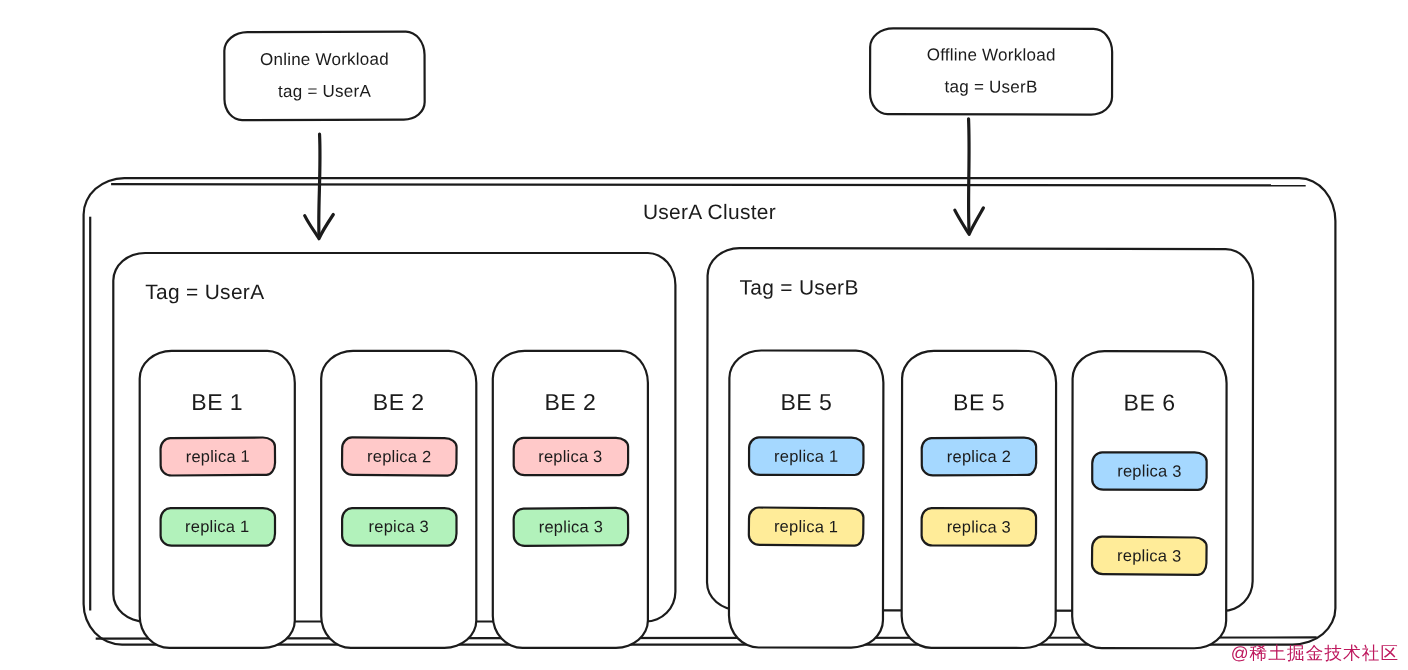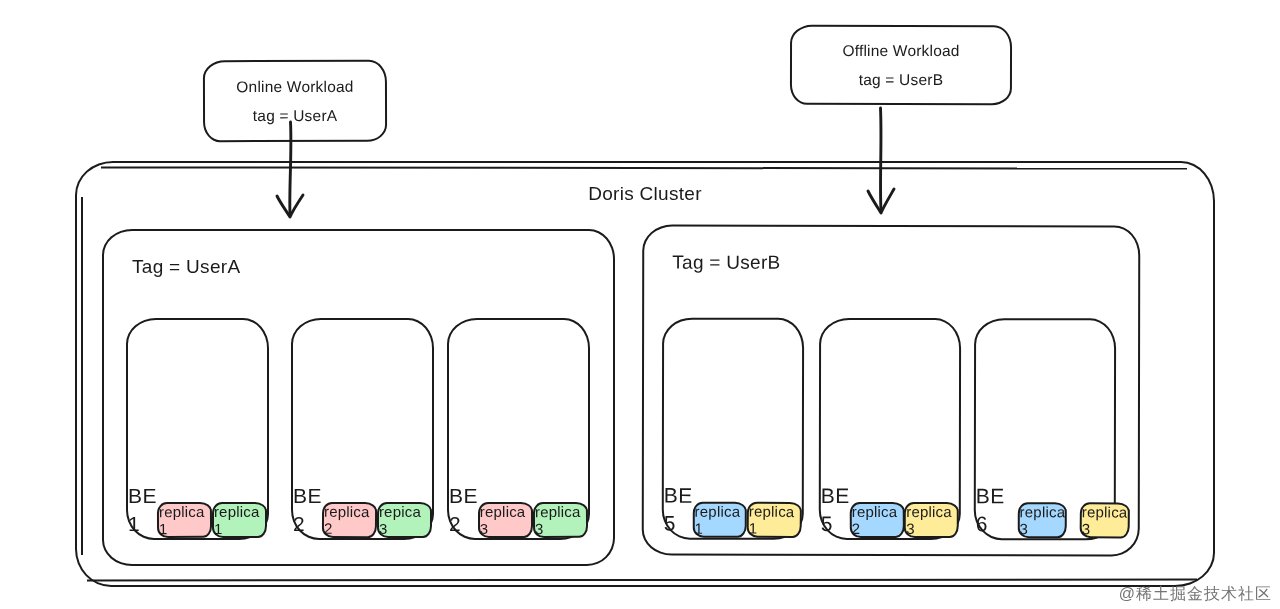--- a/index.html
+++ b/index.html
@@ -28,21 +28,21 @@
     display: flex;
     flex-direction: column;
     align-items: center;
     justify-content: center;
     gap: 11px;
     font-size: 15.5px;
     letter-spacing: 0.2px;
     border-radius: 22px 18px 20px 17px / 18px 22px 17px 20px;
     transform: rotate(-0.15deg);
   }
-  .wl-a { left: 203px; top: 28px; width: 184px; height: 82px; margin-top: 32px; }
+  .wl-a { left: 203px; top: 28px; width: 184px; height: 82px; }
   .wl-b { left: 790px; top: 25px; width: 222px; height: 80px; transform: rotate(0.12deg); }
 
   .arrows {
     position: absolute;
     left: 0; top: 0;
     width: 1280px; height: 609px;
     z-index: 5;
     pointer-events: none;
   }
 
@@ -76,24 +76,24 @@
     position: absolute;
     left: 28px; top: 25px;
     font-size: 19px;
     letter-spacing: 0.3px;
   }
 
   .be {
     position: absolute;
     top: 87px;
     width: 143px;
-    height: 222px;
+    height: 272px;
     display: flex;
-    flex-direction: row;
-    align-items: flex-end;
+    flex-direction: column;
+    align-items: center;
     border-radius: 30px 26px 30px 28px / 26px 30px 26px 30px;
   }
   .group-b .be { top: 91px; width: 142px; }
   .be-1 { left: 22px; }
   .be-2 { left: 187px; }
   .be-3 { left: 343px; }
   .be-4 { left: 18px; }
   .be-5 { left: 175px; }
   .be-6 { left: 330px; gap: 13px; }
   .be-title {
@@ -116,21 +116,21 @@
   }
   .pill + .pill { margin-top: 28px; }
   .p-tilt-l { transform: rotate(-0.4deg); }
   .p-tilt-r { transform: rotate(0.4deg); }
 
   .watermark {
     position: absolute;
     right: 8px;
     bottom: 4px;
     font-size: 16px;
-    color: #737373;
+    color: #be185d;
     letter-spacing: 1px;
     z-index: 6;
   }
 </style>
 </head>
 <body>
 
 <div class="canvas">
 
   <div class="workload sketch wl-a">
@@ -152,21 +152,21 @@
       <path d="M880.5,108 C882,143 879.5,180 881,211"></path>
       <path d="M868,191 C872,199 878,208 881,213 C884,206 890,196 894,189"></path>
     </g>
   </svg>
 
   <div class="cluster sketch">
     <div class="od od-top"></div>
     <div class="od od-bottom"></div>
     <div class="od od-left"></div>
 
-    <div class="cluster-title">Doris Cluster</div>
+    <div class="cluster-title">UserA Cluster</div>
 
     <div class="group sketch group-a">
       <div class="group-label">Tag = UserA</div>
 
       <div class="be sketch be-1">
         <div class="be-title">BE 1</div>
         <div class="pill p-tilt-l" style="background: rgb(255, 201, 201);">replica 1</div>
         <div class="pill" style="background: rgb(178, 242, 187);">replica 1</div>
       </div>
 

